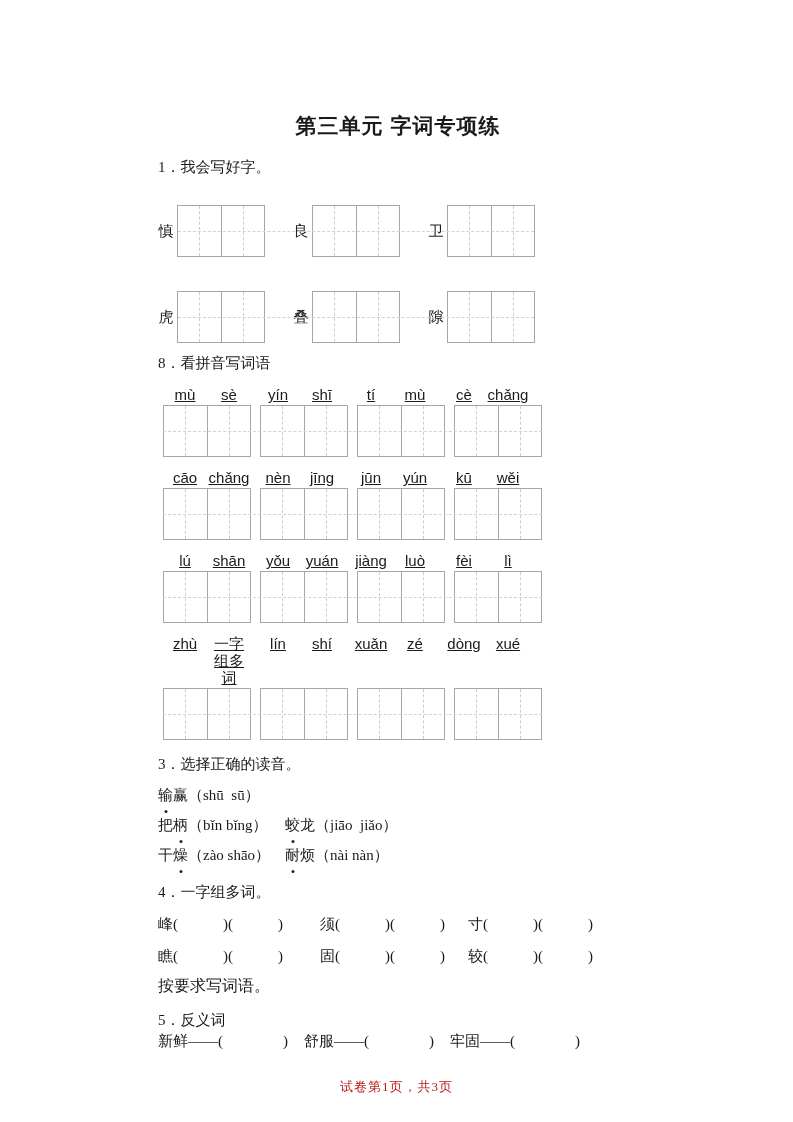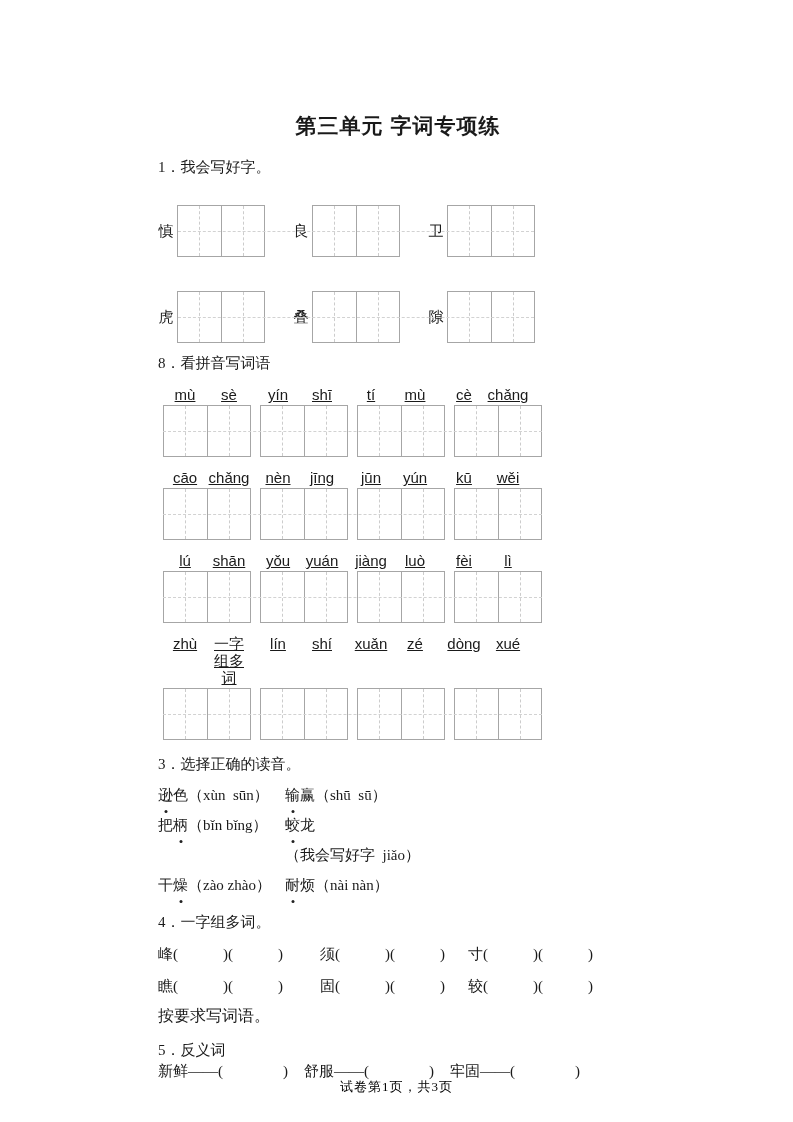--- a/index.html
+++ b/index.html
@@ -55,21 +55,21 @@
   .section2{
     margin:2px 0 0 0;
     font-family:"Liberation Sans","DejaVu Sans",sans-serif;
     font-size:16px;font-weight:400;line-height:24px;
   }
   #q5-heading{margin-top:12px;}
   .q5-row{display:grid;grid-template-columns:146px 146px auto;line-height:22px;}
   .q5-item{white-space:pre;}
   .footer{
     position:absolute;left:0;right:0;bottom:26px;
-    text-align:center;font-size:13px;color:#000000;letter-spacing:1px;
+    text-align:center;font-size:13px;color:#b91c1c;letter-spacing:1px;
   }
 </style>
 </head>
 <body>
 
 <div class="page">
   <h1 class="title">第三单元 字词专项练</h1>
 
   <p class="q-heading" id="q1-heading">1．我会写好字。</p>
   <div id="q1-grids">
@@ -361,29 +361,28 @@
               <div class="vdash"></div>
             </div>
           </div>
         </div>
       </div>
     </div>
 
   <p class="q-heading" id="q3-heading">3．选择正确的读音。</p>
   <div id="q3-rows">
       <div class="opt-row">
-        <span class="opt-item"><span class="word"><span class="ch dot">逊</span><span class="ch">色</span></span><span class="opts">（xùn  sūn）</span></span>
         <span class="opt-item"><span class="word"><span class="ch dot">输</span><span class="ch">赢</span></span><span class="opts">（shū  sū）</span></span>
       </div>
       <div class="opt-row">
         <span class="opt-item"><span class="word"><span class="ch">把</span><span class="ch dot">柄</span></span><span class="opts">（bǐn bǐng）</span></span>
-        <span class="opt-item"><span class="word"><span class="ch dot">蛟</span><span class="ch">龙</span></span><span class="opts">（我会写好字  jiǎo）</span></span>
+        <span class="opt-item"><span class="word"><span class="ch dot">蛟</span><span class="ch">龙</span></span><span class="opts">（jiāo  jiǎo）</span></span>
       </div>
       <div class="opt-row">
-        <span class="opt-item"><span class="word"><span class="ch">干</span><span class="ch dot">燥</span></span><span class="opts">（zào zhào）</span></span>
+        <span class="opt-item"><span class="word"><span class="ch">干</span><span class="ch dot">燥</span></span><span class="opts">（zào shāo）</span></span>
         <span class="opt-item"><span class="word"><span class="ch dot">耐</span><span class="ch">烦</span></span><span class="opts">（nài nàn）</span></span>
       </div>
     </div>
 
   <p class="q-heading" id="q4-heading">4．一字组多词。</p>
   <div id="q4-rows">
       <div class="q4-row">
         <span class="q4-item">峰(　　　)(　　　)</span>
         <span class="q4-item">须(　　　)(　　　)</span>
         <span class="q4-item">寸(　　　)(　　　)</span>

